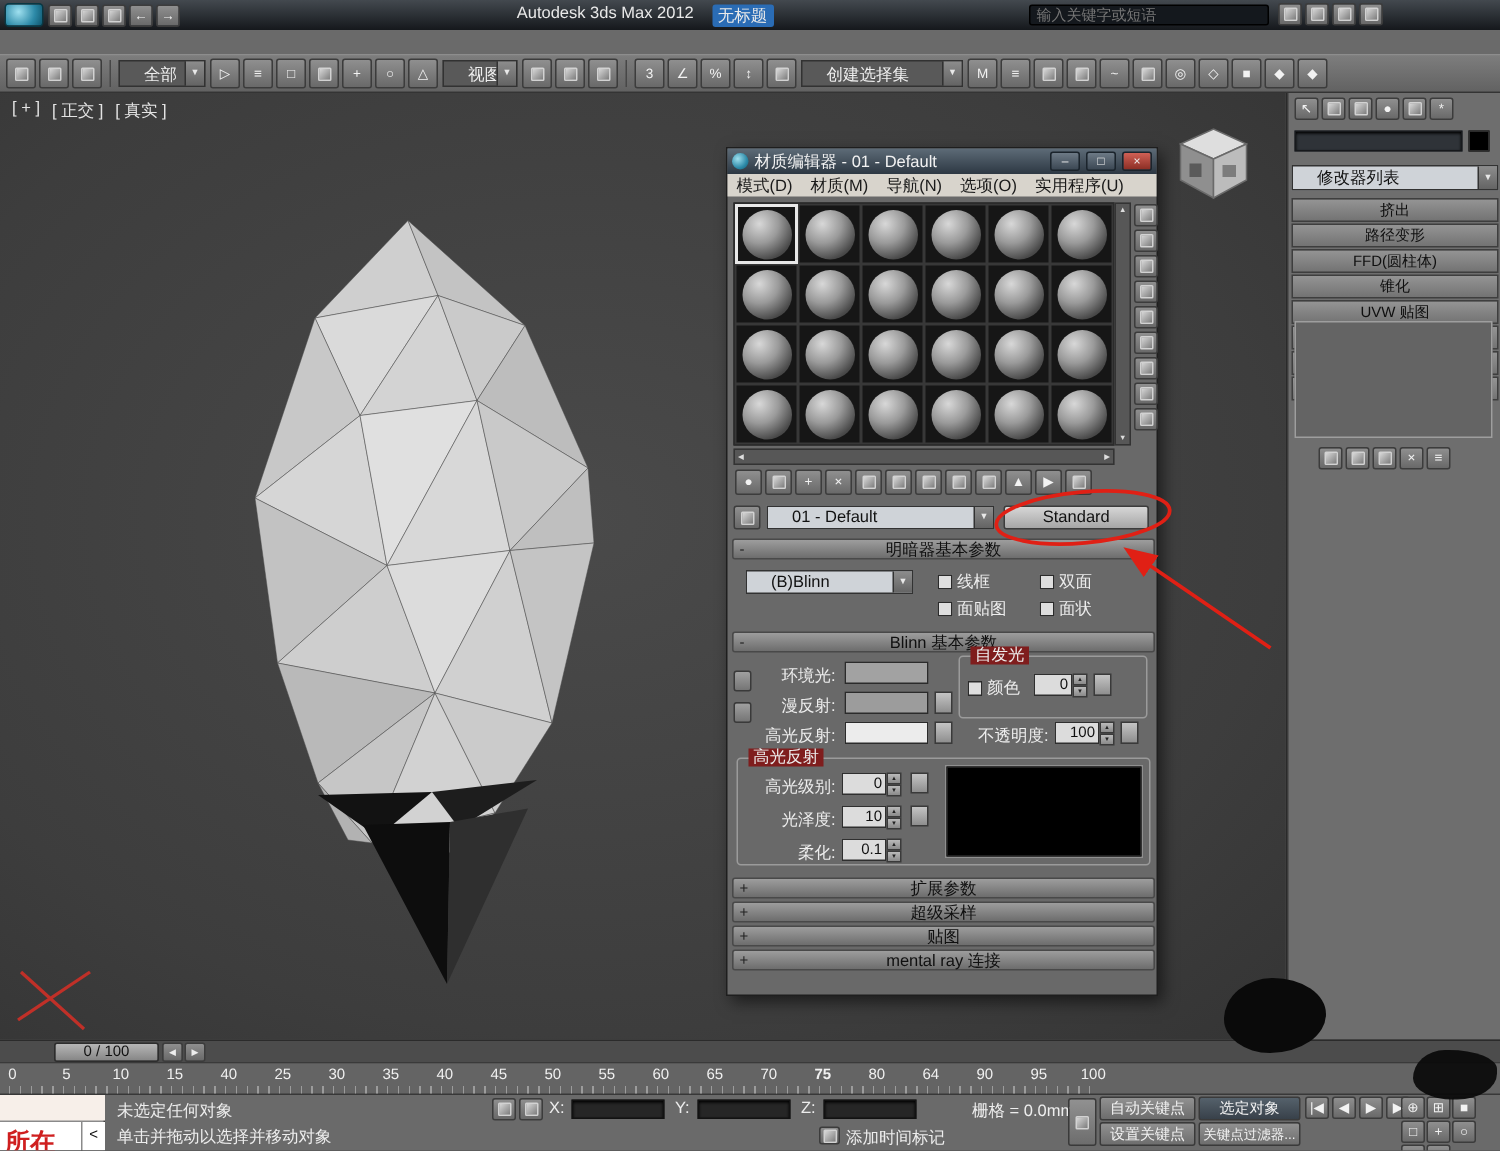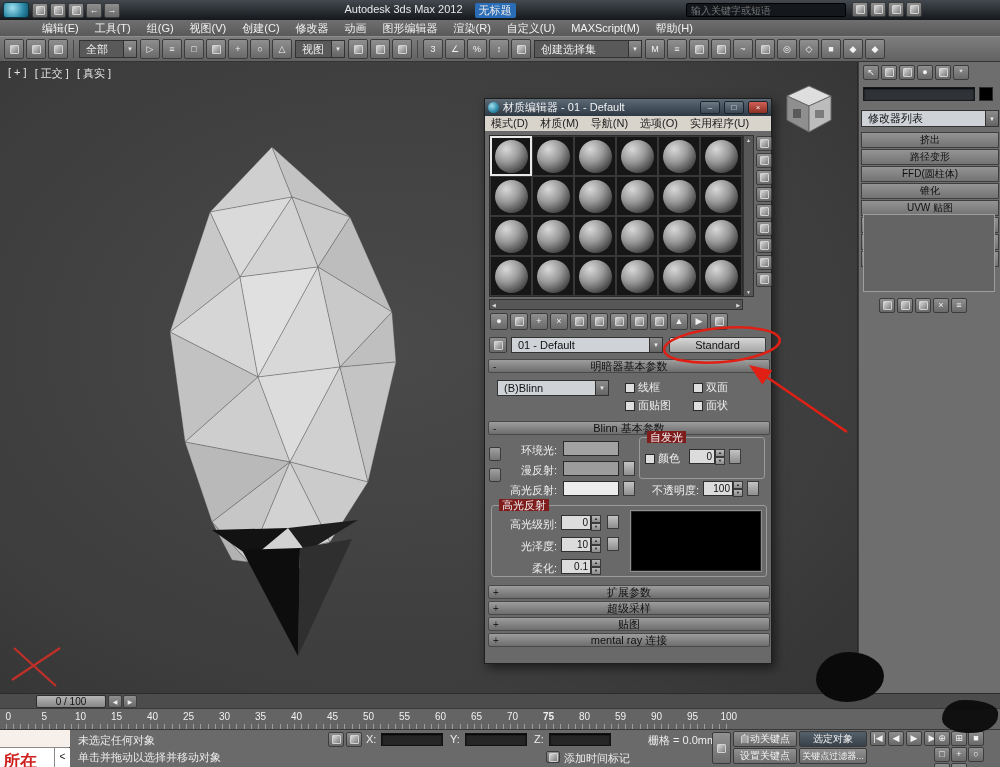--- a/index.html
+++ b/index.html
@@ -24,21 +24,21 @@
 
   .icon-run{display:flex;gap:2px;align-items:center}
   .icon-run.vert{flex-direction:column}
   .icon-btn{width:20px;height:20px;background:linear-gradient(#8f8f8f,#696969);border:1px solid #3c3c3c;border-radius:2px;display:flex;align-items:center;justify-content:center;flex:0 0 auto}
   .icon-run.sm .icon-btn{width:18px;height:17px}
   .icon-run.xs .icon-btn{width:16px;height:15px}
   .glyph{font-size:9px;color:#f2f2f2;line-height:1;white-space:nowrap}
   .chip{width:9px;height:9px;border:1px solid #d2d2d2;background:linear-gradient(135deg,#d8d8d8,#7c7c7c);border-radius:1px}
 
   .combo{background:#595959;border:1px solid #323232;height:18px;display:flex;align-items:center;color:#eee;font-size:11px;flex:0 0 auto}
-  .combo .combo-text{flex:1;padding:0 6px;white-space:nowrap;overflow:hidden}
+  .combo .combo-text{flex:1;padding:0 16px;white-space:nowrap;overflow:hidden}
   .combo .combo-arrow{width:13px;height:100%;background:linear-gradient(#8c8c8c,#646464);border-left:1px solid #323232;font-size:6px;display:flex;align-items:center;justify-content:center;color:#e8e8e8}
   .combo.light{background:#cfd3d8;color:#111}
   .combo.light .combo-text{color:#111}
 
   
   .viewport{position:absolute;left:0;top:62px;width:858px;height:631px;background:radial-gradient(ellipse at 45% 45%,#4a4a4a,#3d3d3d 70%,#343434);border-right:1px solid #2a2a2a;overflow:hidden}
   .vp-labels{position:absolute;left:8px;top:4px;display:flex;gap:8px;color:#e3e3e3;font-size:11px;z-index:3}
 
   
   .window{position:absolute;background:#696969;border:1px solid #1e1e1e;box-shadow:3px 4px 10px rgba(0,0,0,.55);z-index:10}
@@ -142,34 +142,20 @@
         </div>
         <div class="icon-btn">
           <span class="chip"></span>
         </div>
         <div class="icon-btn">
           <span class="chip"></span>
         </div>
       </div>
   </div>
 
-  <div class="menubar">
-    <span class="menu-item">编辑(E)</span>
-    <span class="menu-item">工具(T)</span>
-    <span class="menu-item">组(G)</span>
-    <span class="menu-item">视图(V)</span>
-    <span class="menu-item">创建(C)</span>
-    <span class="menu-item">修改器</span>
-    <span class="menu-item">动画</span>
-    <span class="menu-item">图形编辑器</span>
-    <span class="menu-item">渲染(R)</span>
-    <span class="menu-item">自定义(U)</span>
-    <span class="menu-item">MAXScript(M)</span>
-    <span class="menu-item">帮助(H)</span>
-  </div>
 
   <div class="toolbar">
     <div class="icon-run">
         <div class="icon-btn">
           <span class="chip"></span>
         </div>
         <div class="icon-btn">
           <span class="chip"></span>
         </div>
         <div class="icon-btn">
@@ -687,21 +673,21 @@
       <span class="tick-label" style="left: 260px;">35</span>
       <span class="tick-label" style="left: 296px;">40</span>
       <span class="tick-label" style="left: 332px;">45</span>
       <span class="tick-label" style="left: 368px;">50</span>
       <span class="tick-label" style="left: 404px;">55</span>
       <span class="tick-label" style="left: 440px;">60</span>
       <span class="tick-label" style="left: 476px; text-align: center;">65</span>
       <span class="tick-label" style="left: 512px;">70</span>
       <span class="tick-label" style="left: 548px; font-weight: bold;">75</span>
       <span class="tick-label" style="left: 584px;">80</span>
-      <span class="tick-label" style="left: 620px;">59</span>
+      <span class="tick-label" style="left: 620px;">64</span>
       <span class="tick-label" style="left: 656px;">90</span>
       <span class="tick-label" style="left: 692px;">95</span>
       <span class="tick-label" style="left: 728px;">100</span>
     </div>
 
   <div class="statusbar">
     <div class="listener">
       <div class="lst-top"></div>
       <div class="lst-main">所在行</div>
       <div class="lst-exp">&lt;</div>

